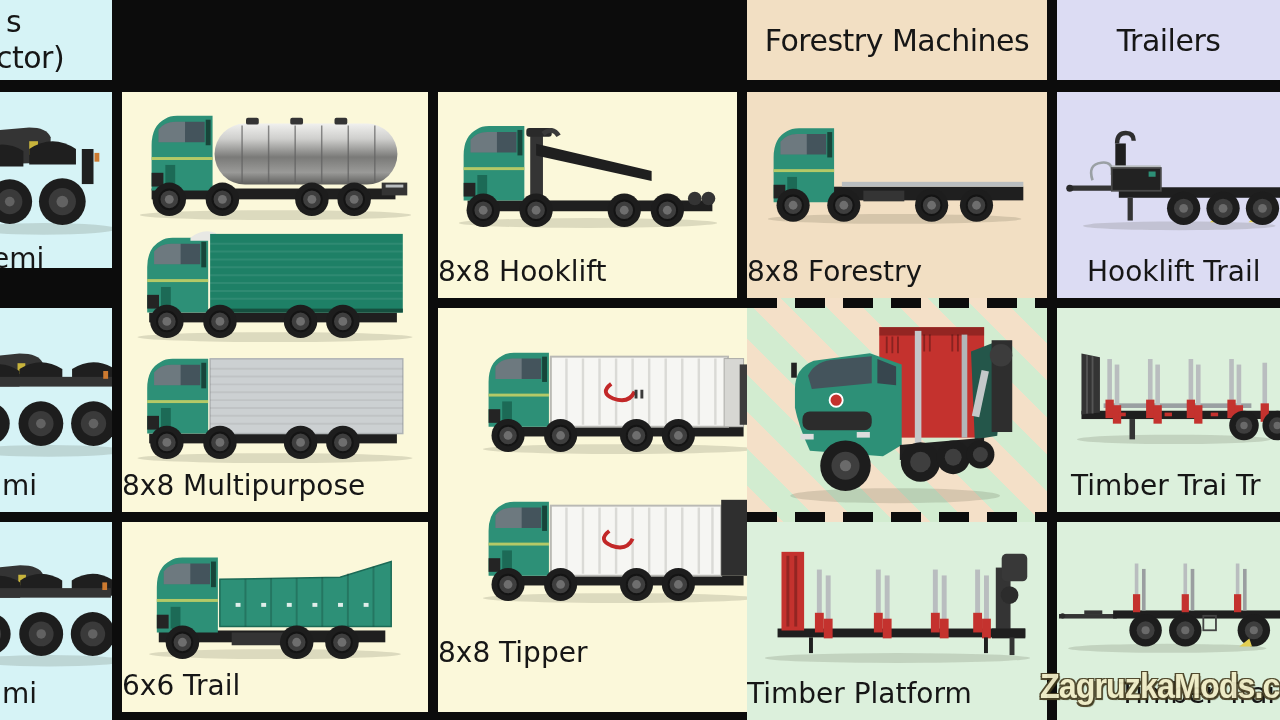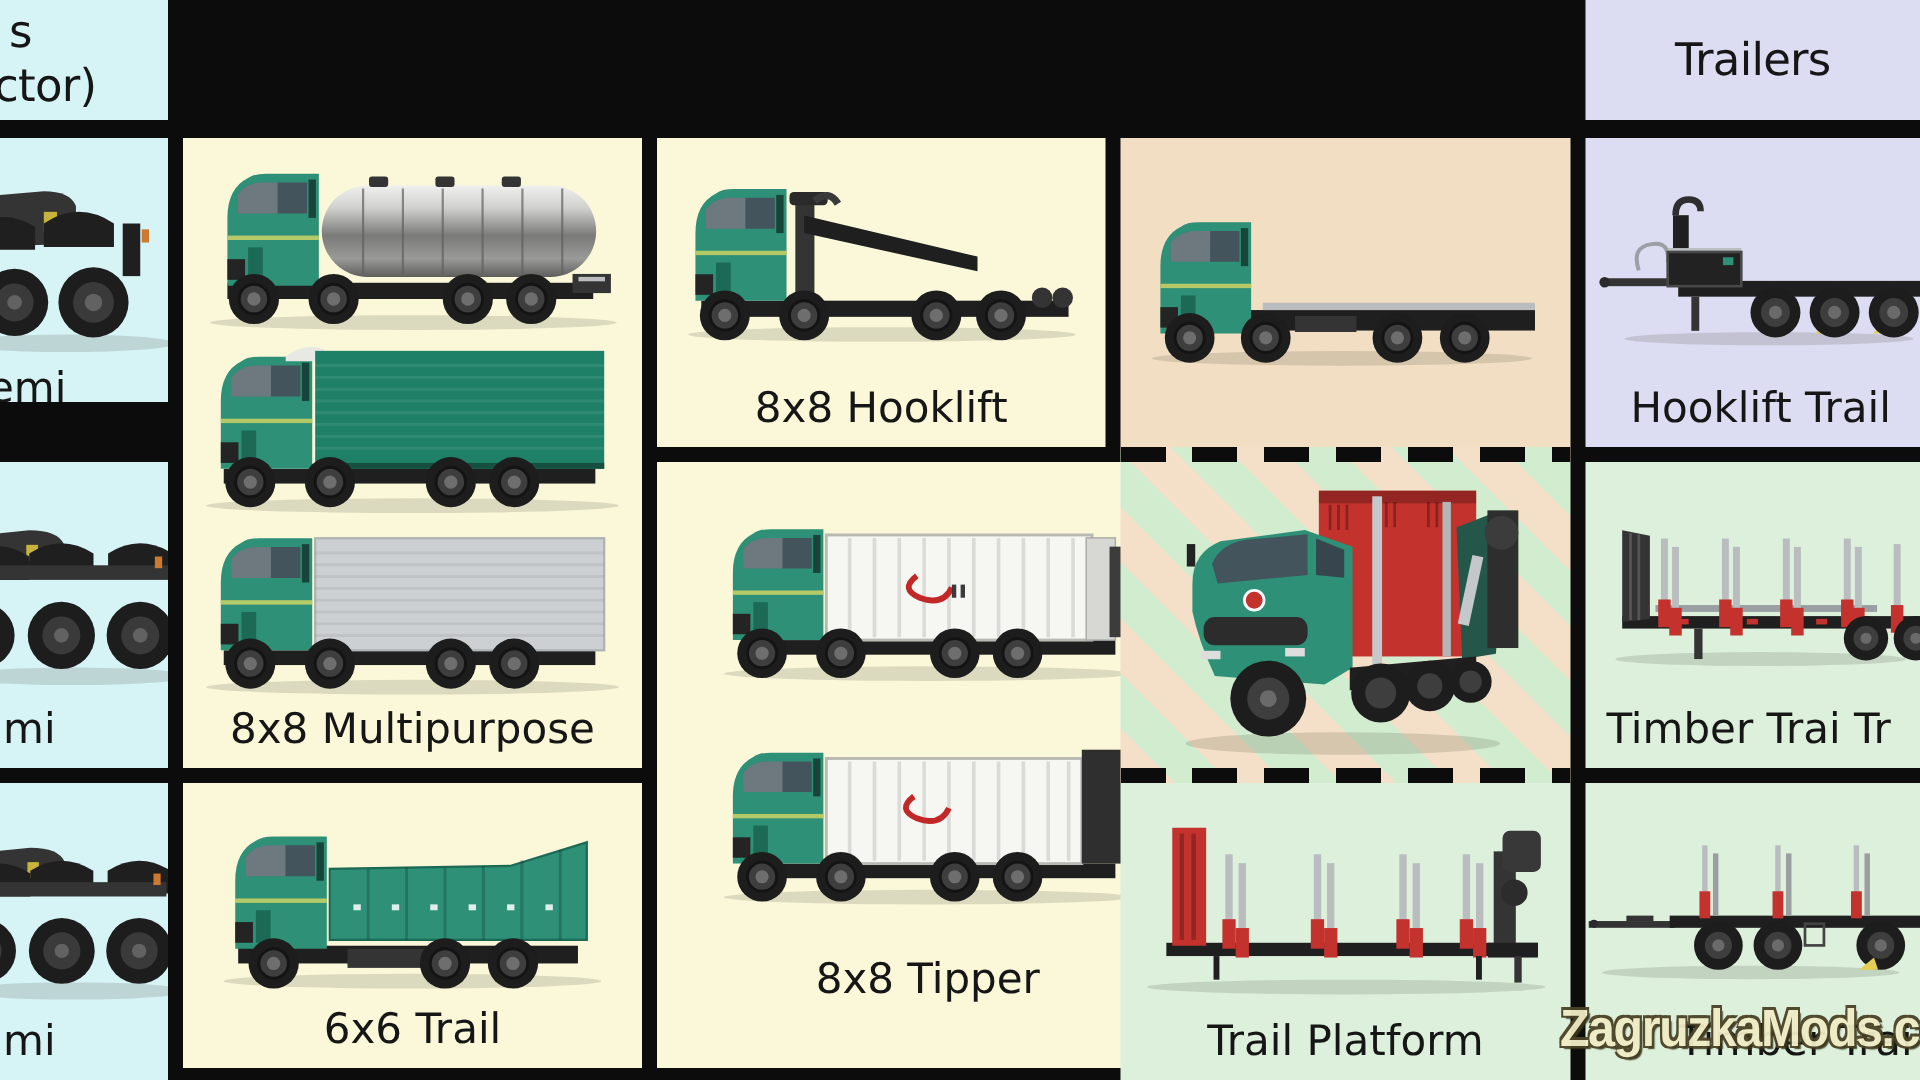--- a/index.html
+++ b/index.html
@@ -9,21 +9,21 @@
   .hdr{position:absolute;display:flex;align-items:center;justify-content:center;
        font-size:30px;letter-spacing:-0.5px;color:var(--label_text,#161616);}
   .bg-semi{background:var(--semi_bg);}
   .bg-misc{background:var(--misc_bg);}
   .bg-for{background:var(--forestry_bg);}
   .bg-tra{background:var(--trailers_bg);justify-content:center;}
   .bg-green{background:var(--green_bg);}
   .bg-stripe{background:repeating-linear-gradient(45deg,var(--stripe_peach) 0 26px,var(--stripe_green) 26px 52px);}
   .imgbox{display:flex;align-items:center;justify-content:center;}
   .grow{flex:1;}
-  .lbl{font-size:28px;color:var(--label_text,#161616);text-align:center;
+  .lbl{font-size:28px;color:var(--label_text,#161616);
        padding-bottom:10px;line-height:1.1;white-space:nowrap;}
   .lbl-left{text-align:left;}
   .hdr-semi-txt{font-size:30px;line-height:1.2;color:var(--label_text,#161616);
        padding-left:2px;}
   .hdr-semi-txt .l1{display:block;margin-left:4px;}
   .hdr-semi-txt .l2{display:block;margin-left:-6px;}
   .dash{position:absolute;left:0;right:0;height:10px;z-index:3;
         background:repeating-linear-gradient(90deg,var(--border,#0c0c0c) 0 30px,transparent 30px 48px);}
   .dash.top{top:0;}
   .dash.bot{bottom:0;}
@@ -73,20 +73,23 @@
 </svg>
 
 <div id="page">
 
   <div class="hdr bg-semi" style="left:0;top:0;width:112px;height:80px;justify-content:flex-start">
     <div class="hdr-semi-txt">
       <span class="l1">s</span>
       <span class="l2">ctor)</span>
     </div>
   </div>
+  <div class="hdr bg-for" style="left:747px;top:0;width:300px;height:80px">
+    <span>Forestry Machines</span>
+  </div>
   <div class="hdr bg-tra" style="left:1057px;top:0;width:223px;height:80px">
     <span>Trailers</span>
   </div>
 
   <div class="cell bg-semi" style="left:0;top:92px;width:112px;height:176px">
     <div class="imgbox grow">
       <svg width="115" height="152" viewBox="0 0 115 155">
         <ellipse cx="45" cy="140" rx="75" ry="6" class="shd"></ellipse>
         <path d="M-20,40 L30,36 Q48,36 52,46 L52,72 L-20,74 Z" class="dk2"></path>
         <rect x="30" y="50" width="9" height="14" fill="#c8b43c"></rect>
@@ -303,20 +306,21 @@
         <rect x="20" y="62" width="252" height="14" class="dk"></rect>
         <rect x="86" y="57" width="186" height="5" class="sil"></rect>
         <use href="#cab" x="16" y="2"></use>
         <rect x="108" y="66" width="42" height="11" class="dk2"></rect>
         <use href="#wh" x="36" y="81"></use>
           <use href="#wh" x="88" y="81"></use>
         <use href="#wh" x="178" y="81"></use>
           <use href="#wh" x="224" y="81"></use>
       </svg>
     </div>
+    <div class="lbl">8x8 Forestry</div>
   </div>
 
   <div class="cell bg-stripe" style="left:747px;top:298px;width:300px;height:224px;justify-content:center">
     <div class="dash top"></div>
     <div class="dash bot"></div>
     <div class="imgbox">
       <svg width="239" height="192" viewBox="0 0 255 205">
         <ellipse cx="125" cy="194" rx="112" ry="8" class="shd"></ellipse>
         <rect x="108" y="14" width="112" height="118" class="red"></rect>
         <rect x="108" y="14" width="112" height="9" fill="rgba(0,0,0,0.25)"></rect>
@@ -369,21 +373,21 @@
           <use href="#stake" x="236" y="38"></use>
         <rect x="248" y="30" width="15" height="64" class="dk2"></rect>
         <rect x="254" y="16" width="26" height="28" rx="5" fill="#383838"></rect>
         <circle cx="262" cy="58" r="9" fill="#2c2c2c"></circle>
         <rect x="244" y="92" width="34" height="10" class="dk"></rect>
         <rect x="262" y="101" width="5" height="18" class="dk2"></rect>
         <rect x="58" y="101" width="4" height="16" class="dk"></rect>
         <rect x="236" y="101" width="4" height="16" class="dk"></rect>
       </svg>
     </div>
-    <div class="lbl">Trail Platform</div>
+    <div class="lbl">Timber Platform</div>
   </div>
 
   <div class="cell bg-tra" style="left:1057px;top:92px;width:223px;height:206px">
     <div class="imgbox grow" style="justify-content:flex-start">
       <svg width="250" height="132" viewBox="0 0 250 132" style="margin-left:4px">
         <ellipse cx="135" cy="124" rx="110" ry="5" class="shd"></ellipse>
         <rect x="66" y="80" width="184" height="12" class="dk"></rect>
         <rect x="10" y="78" width="62" height="6" class="dk2"></rect>
         <circle cx="10" cy="81" r="4" fill="#2a2a2a"></circle>
         <rect x="62" y="30" width="12" height="52" class="dk"></rect>

